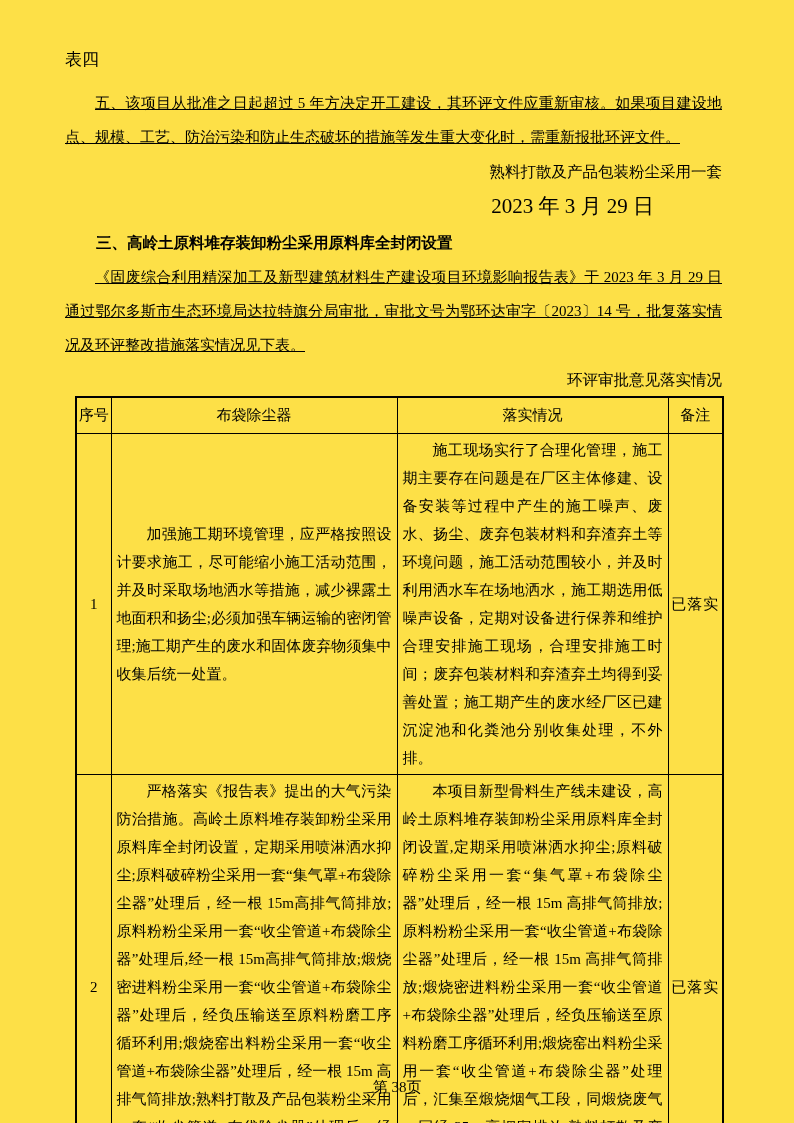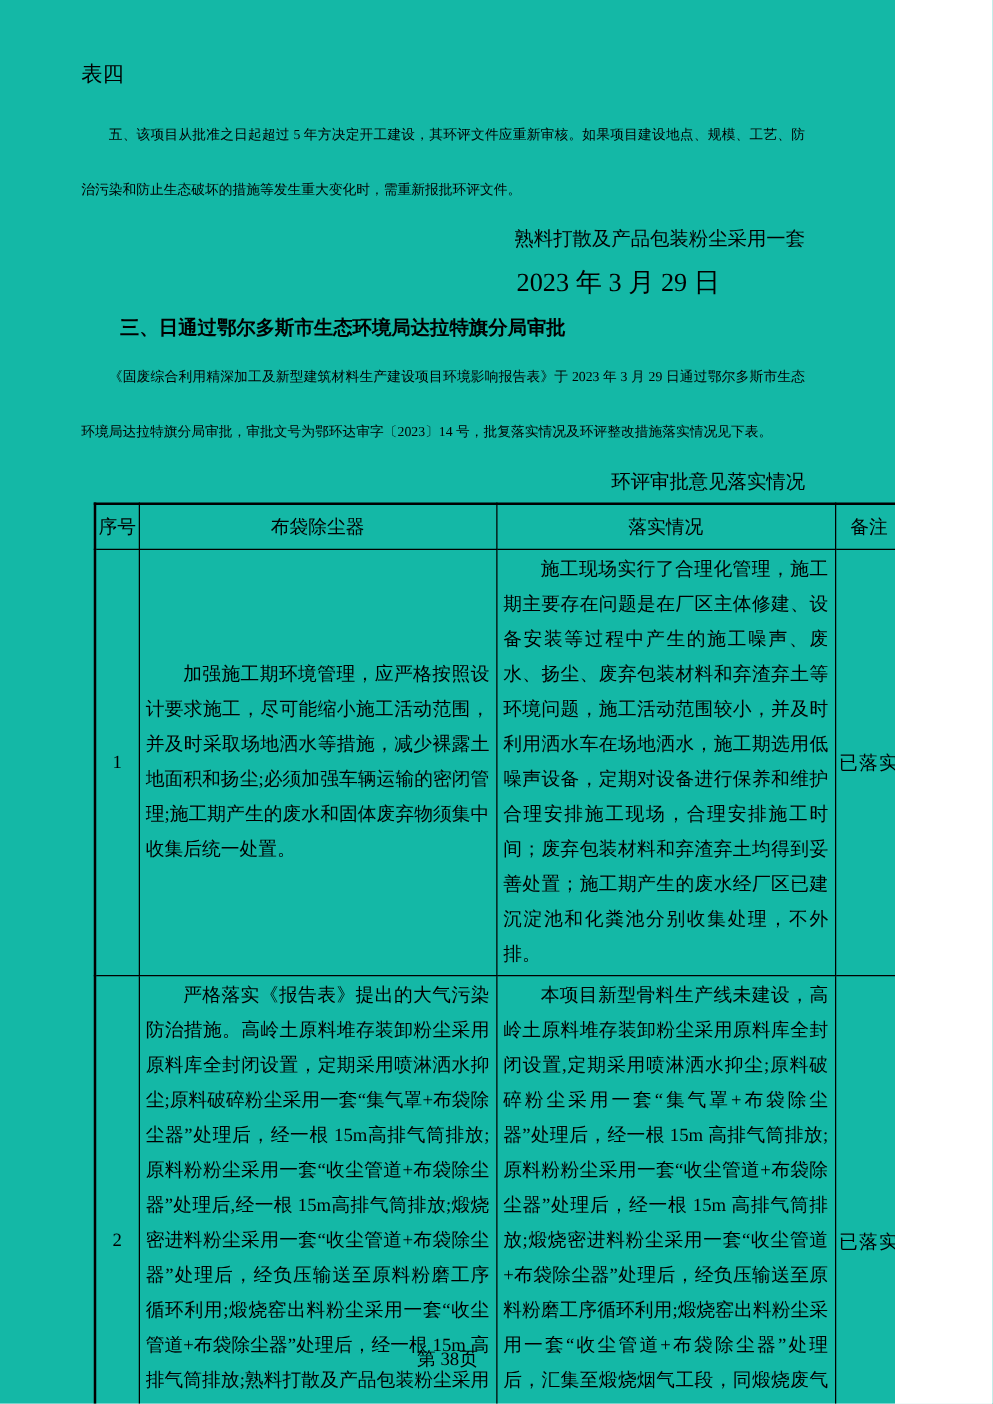--- a/index.html
+++ b/index.html
@@ -1,30 +1,30 @@
 <!DOCTYPE html>
 <html><head>
 <meta charset="utf-8">
 <style>
   html,body{margin:0;padding:0;background:#ffffff;}
   .page{
     position:relative;
-    width:716px;height:1123px;
-    background:#14b8a6;
+    width:794px;height:1123px;
+    background:#fde047;
     color:#000;
     font-family:"Liberation Serif","DejaVu Serif",serif;
     box-sizing:border-box;
     padding:48px 72px 0 65px;
     overflow:hidden;
   }
   .corner-label{font-size:17px;line-height:24px;}
   .para{
-    font-size:11px;line-height:44px;
+    font-size:15px;line-height:34px;
     text-align:justify;text-justify:inter-ideograph;
-    text-indent:2em;margin:0;
+    text-indent:2em;margin:0;text-decoration:underline;
   }
   .p1{margin-top:14px;}
   .signature{font-size:15.5px;line-height:35px;text-align:right;margin:0;}
   .dateline{font-size:21px;line-height:35px;text-align:right;margin:0 68px 0 0;}
   .heading{
     font-size:15.5px;font-weight:bold;line-height:34px;
     text-indent:2em;margin:2px 0 0 0;
   }
   .table-title{
     font-size:15.5px;line-height:24px;text-align:right;margin-top:6px;
@@ -60,21 +60,21 @@
 
 <div class="page">
 
   <div class="corner-label">表四</div>
 
   <p class="para p1">五、该项目从批准之日起超过 5 年方决定开工建设，其环评文件应重新审核。如果项目建设地点、规模、工艺、防治污染和防止生态破坏的措施等发生重大变化时，需重新报批环评文件。</p>
 
   <p class="signature">熟料打散及产品包装粉尘采用一套</p>
   <p class="dateline">2023 年 3 月 29 日</p>
 
-  <p class="heading">三、日通过鄂尔多斯市生态环境局达拉特旗分局审批</p>
+  <p class="heading">三、高岭土原料堆存装卸粉尘采用原料库全封闭设置</p>
 
   <p class="para">《固废综合利用精深加工及新型建筑材料生产建设项目环境影响报告表》于 2023 年 3 月 29 日通过鄂尔多斯市生态环境局达拉特旗分局审批，审批文号为鄂环达审字〔2023〕14 号，批复落实情况及环评整改措施落实情况见下表。</p>
 
   <div class="table-title">环评审批意见落实情况</div>
 
   <table class="approval">
     <colgroup>
       <col style="width:35px">
       <col style="width:286px">
       <col style="width:271px">

